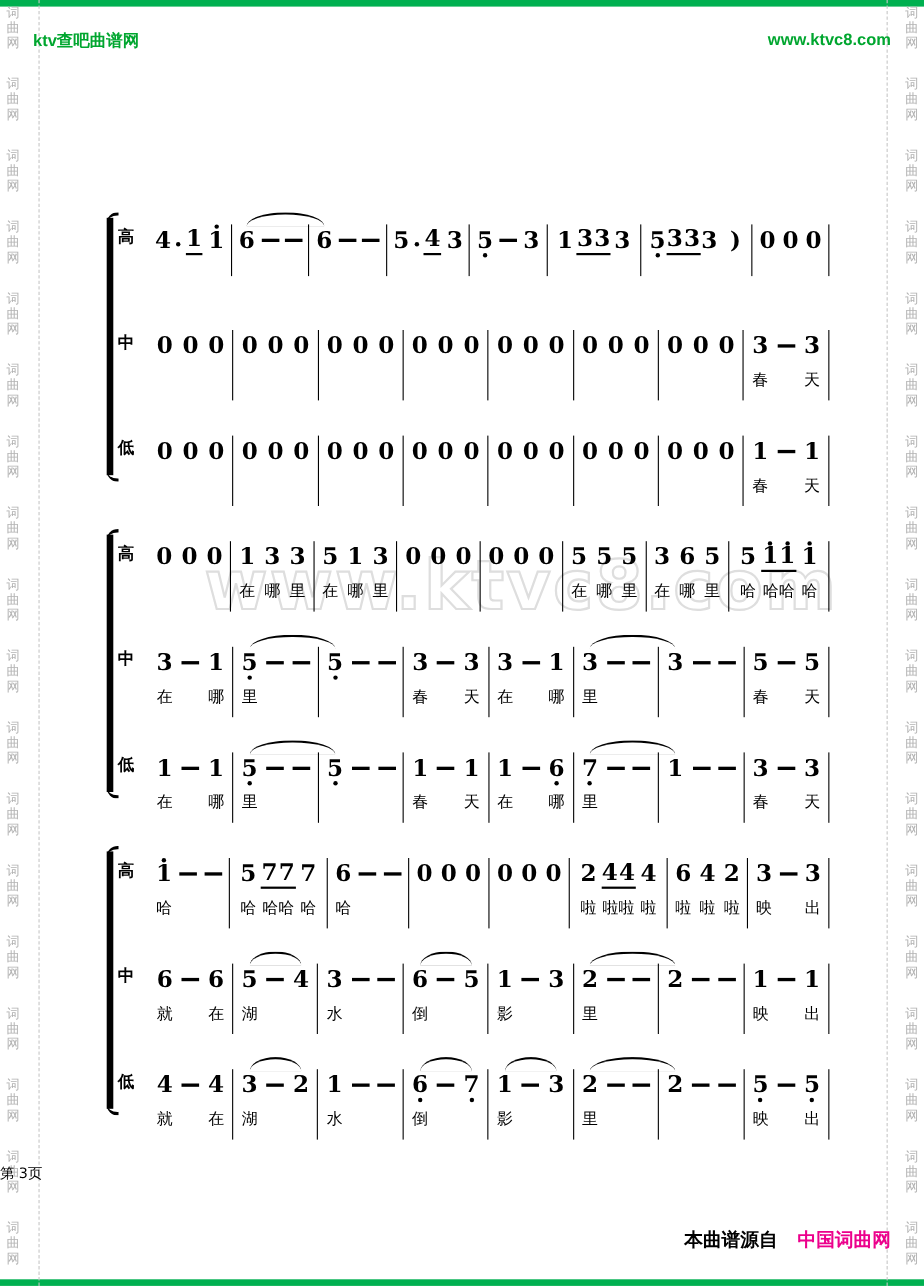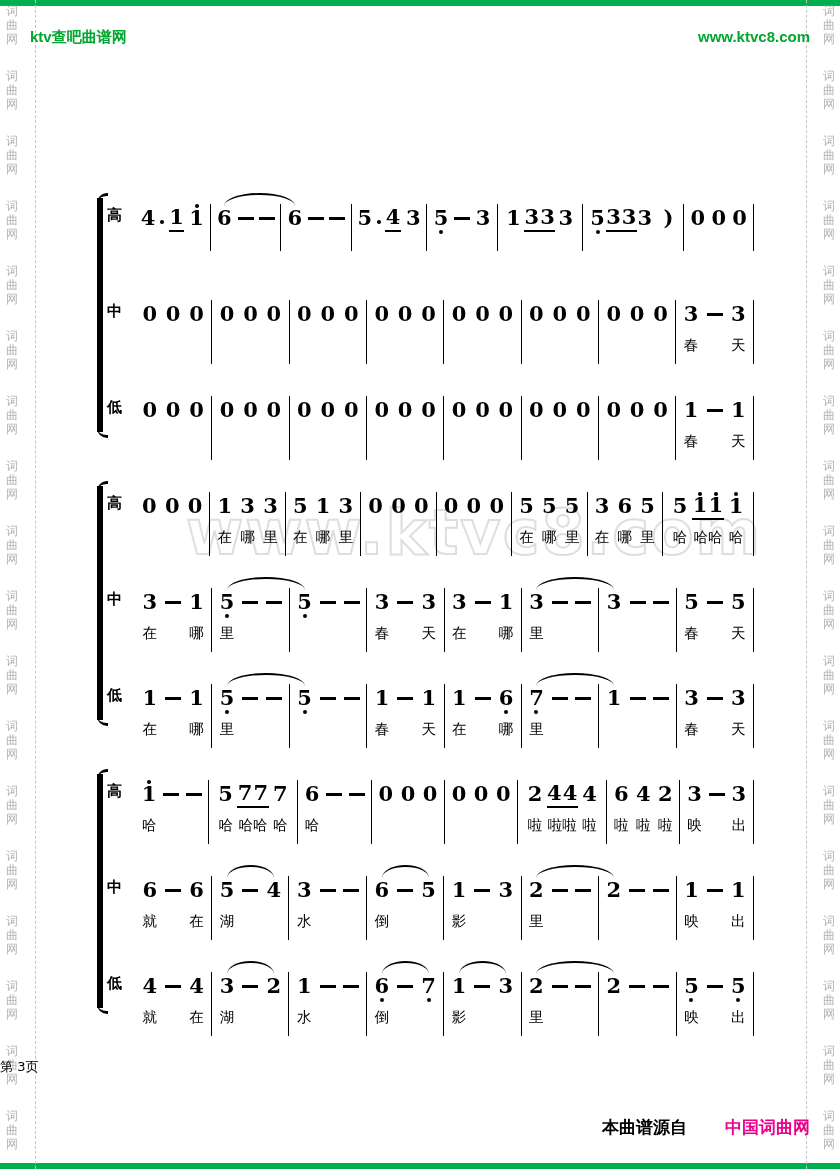--- a/index.html
+++ b/index.html
@@ -45,21 +45,21 @@
                 width:4px;height:4px;border-radius:50%;background:#000;}
   .dashbar{width:16px;height:3px;background:#000;margin-top:13px;}
   .ddot{width:4px;height:4px;border-radius:50%;background:#000;margin-top:16px;}
   .lyric{height:22px;margin-top:8px;font-size:14.5px;color:#000;white-space:nowrap;text-align:center;}
   .slur{position:absolute;top:3px;height:11px;border-top:2px solid #000;
         border-radius:50% 50% 0 0 / 100% 100% 0 0;z-index:2;}
   .pageno{position:absolute;top:1058px;left:0;right:0;text-align:left;font-size:13px;color:#000;}
   .footer{position:absolute;top:1116px;left:30px;right:30px;display:flex;
           justify-content:flex-end;gap:18px;font-size:17px;font-weight:bold;}
   .footer .src{color:#000;}
-  .footer .site{color:#ec008c;margin-left:20px;}
+  .footer .site{color:#ec008c;}
 </style>
 </head>
 <body>
 
 <div class="page">
   <div class="gbar top"></div>
   <div class="gbar bottom"></div>
 
   <div class="sidechars left" id="side-left">
       <div>词</div>

